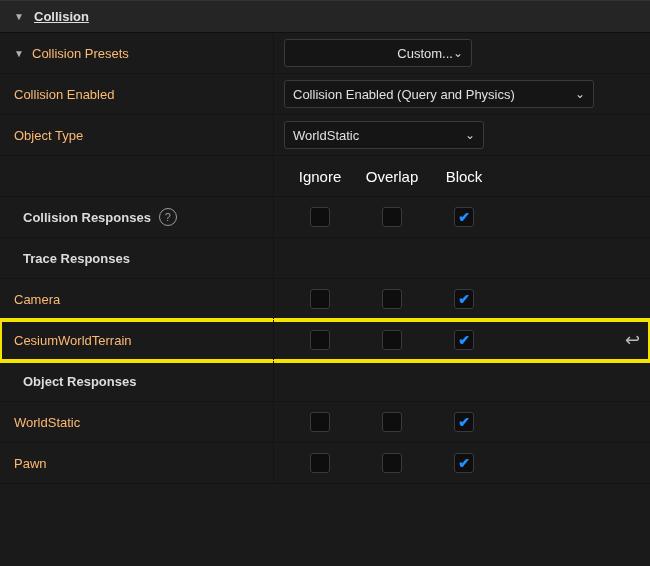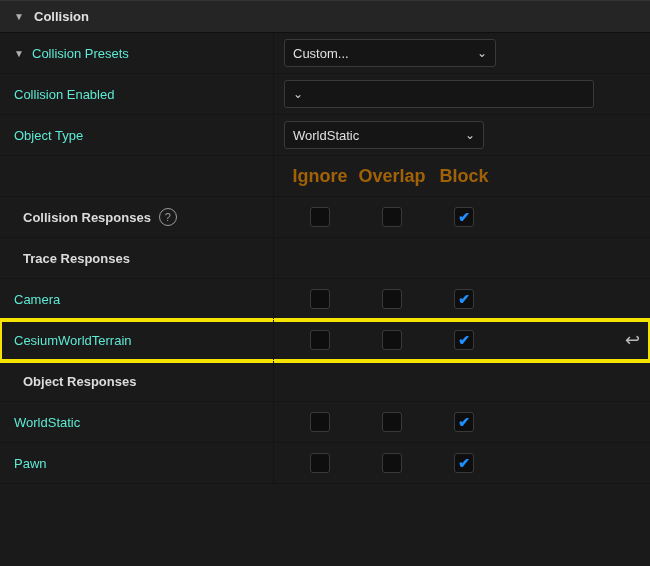--- a/index.html
+++ b/index.html
@@ -22,20 +22,21 @@
     background: #252525;
     border-top: 1px solid #333;
     border-bottom: 1px solid #0f0f0f;
   }
   .section-header .arrow {
     margin-right: 10px;
   }
   .section-header .label {
     font-weight: bold;
     color: #e0e0e0;
+    text-decoration: underline;
   }
   .row {
     display: flex;
     align-items: center;
     min-height: 40px;
     border-bottom: 1px solid #141414;
   }
   .row .left {
     width: 273px;
     display: flex;
@@ -54,53 +55,53 @@
   .indent-0 { padding-left: 14px; }
   .indent-2 { padding-left: 54px; }
   .indent-3 { padding-left: 74px; }
   .arrow {
     display: inline-block;
     color: #b0b0b0;
     font-size: 10px;
     margin-right: 8px;
     width: 10px;
   }
-  .label { color: #5eead4; }
+  .label { color: #fdba74; }
   .bold { font-weight: bold; color: #dcdcdc; margin-left: 9px; }
   .dropdown {
     background: #151515;
     border: 1px solid #3a3a3a;
     border-radius: 3px;
     height: 28px;
     display: flex;
     align-items: center;
     padding: 0 8px;
     justify-content: space-between;
     color: #e0e0e0;
   }
-  .dropdown.w1 { width: 212px; }
+  .dropdown.w1 { width: 188px; justify-content: flex-end; }
   .dropdown.w2 { width: 310px; }
   .dropdown.w3 { width: 200px; }
   .chev {
     font-size: 12px;
     color: #d0d0d0;
   }
   .cols {
     display: flex;
   }
   .col {
     width: 72px;
     display: flex;
     justify-content: center;
     align-items: center;
   }
   .col-header {
-    font-weight: bold;
-    color: #a16207;
-    font-size: 18px;
+    font-weight: normal;
+    color: #ffffff;
+    font-size: 15px;
   }
   .checkbox {
     width: 20px;
     height: 20px;
     background: #0e0e0e;
     border: 1px solid #3a3a3a;
     border-radius: 3px;
     display: flex;
     align-items: center;
     justify-content: center;
@@ -156,20 +157,21 @@
       </div>
     </div>
   </div>
 
   <div class="row">
     <div class="left indent-2">
       <span class="label">Collision Enabled</span>
     </div>
     <div class="right">
       <div class="dropdown w2">
+        <span>Collision Enabled (Query and Physics)</span>
         <span class="chev">⌄</span>
       </div>
     </div>
   </div>
 
   <div class="row">
     <div class="left indent-2">
       <span class="label">Object Type</span>
     </div>
     <div class="right">

